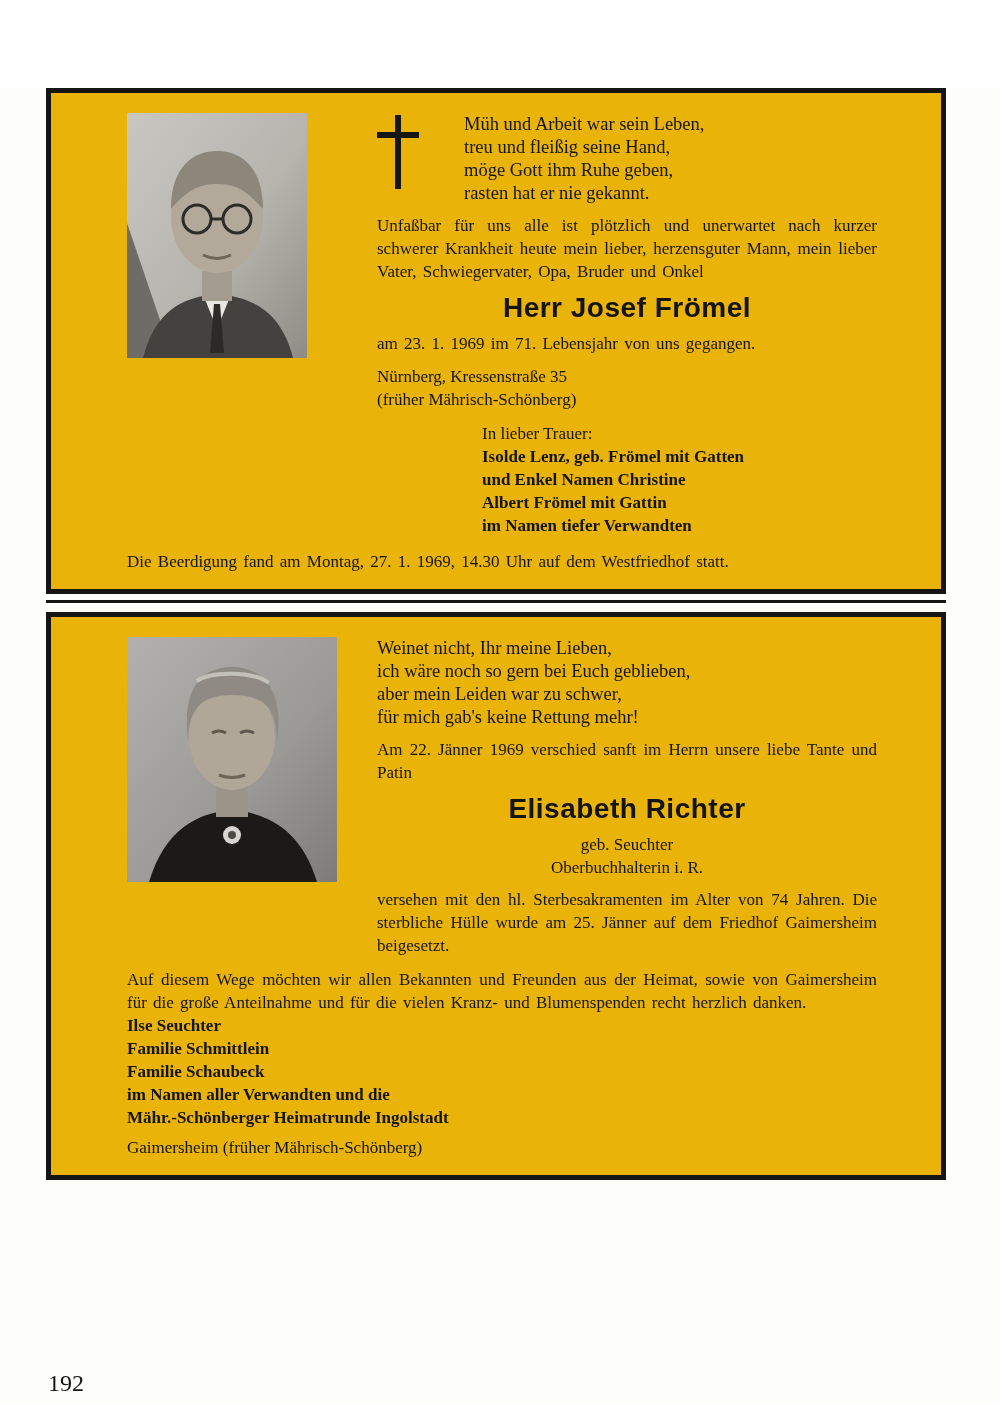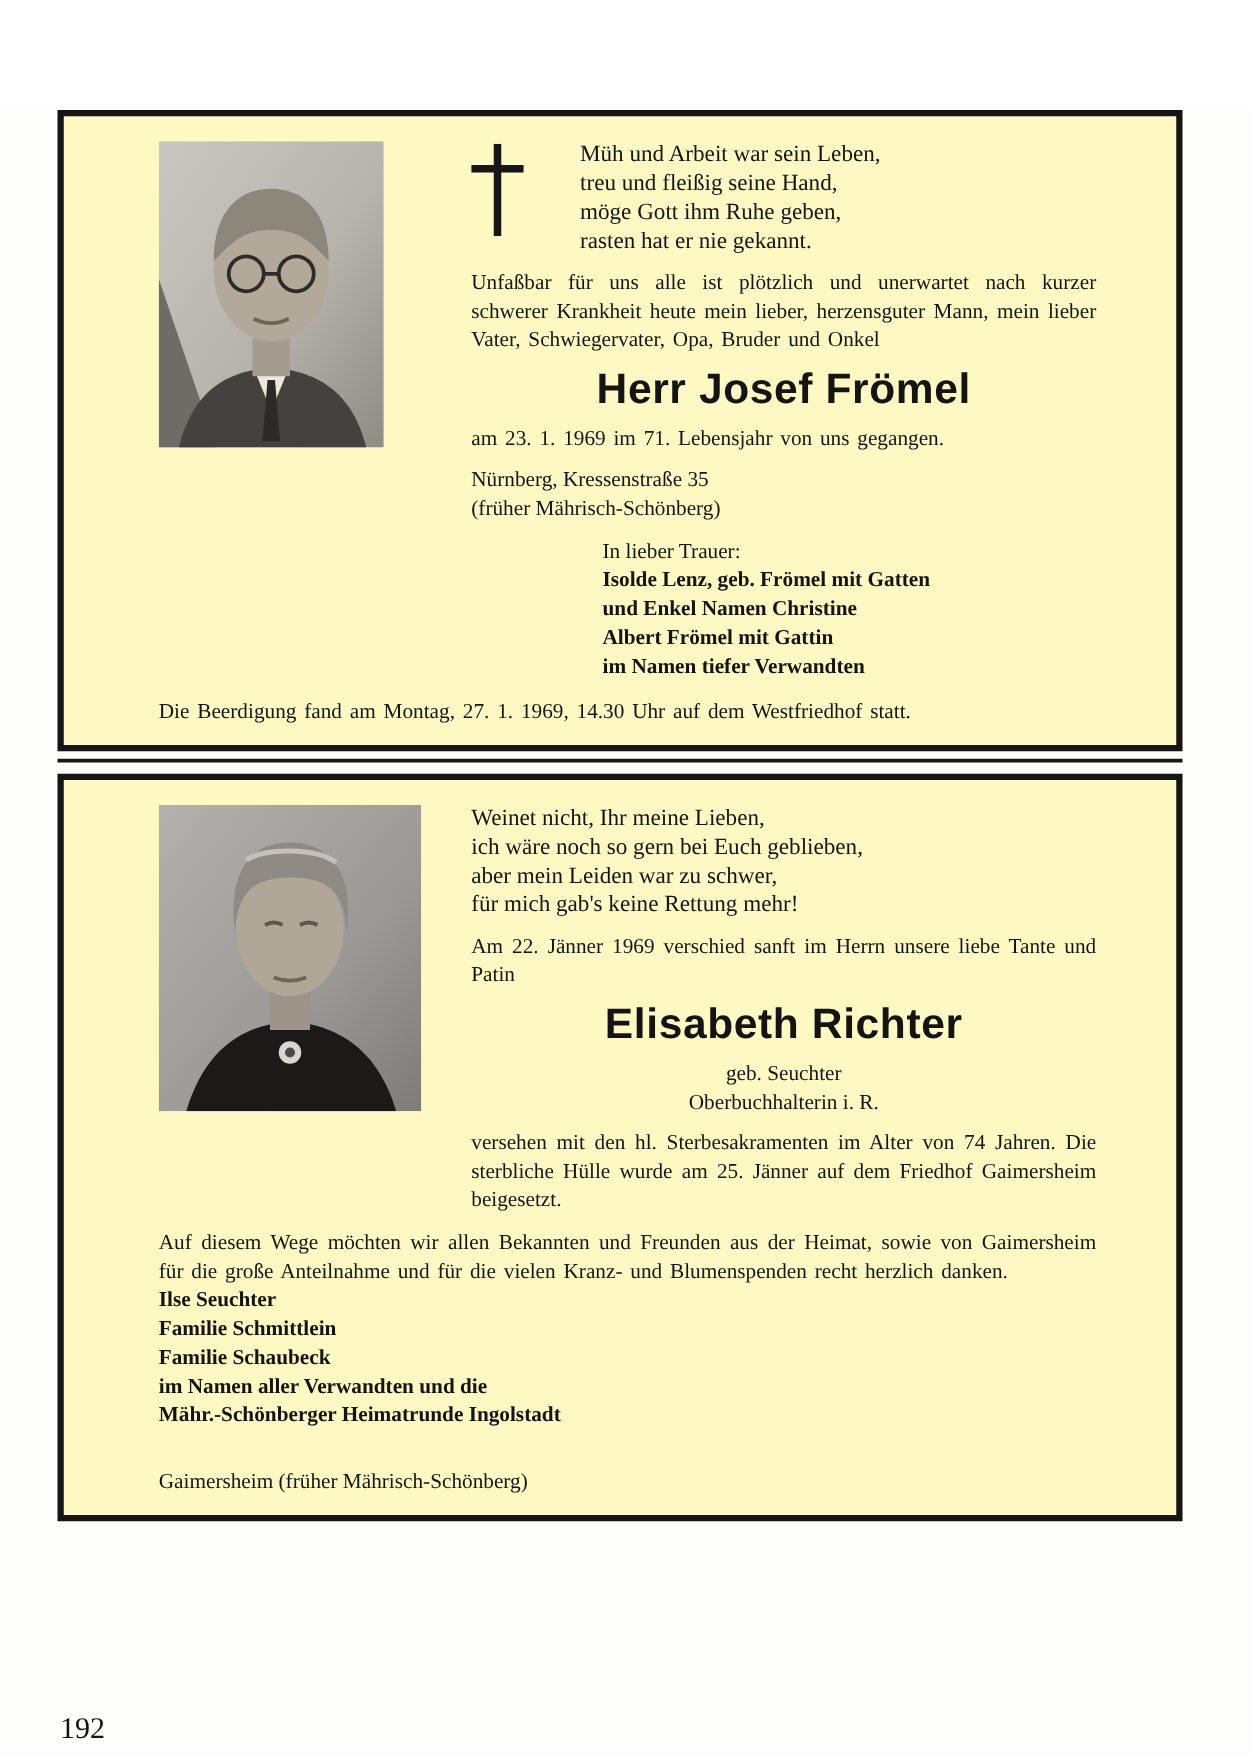--- a/index.html
+++ b/index.html
@@ -10,21 +10,21 @@
     color:#141414;
     position:relative;
     overflow:hidden;
   }
   .page { position:relative; width:1000px; height:1404px; background:#fdfdfb; }
 
   .notice {
     width:900px;
     margin-left:46px;
     border:5px solid #151515;
-    background:#fef9c3;
+    background:#eab308;
   }
   .notice-1 { margin-top:88px; }
   .thin-rule {
     width:900px; height:3px; background:#151515;
     margin:6px 0 0 46px;
   }
   .notice-2 { margin-top:9px; }
 
   .notice-inner { padding:20px 64px 16px 76px; }
 
@@ -46,39 +46,39 @@
     text-align-last:left;
     word-spacing:2px;
   }
   .bodytext { font-size:17px; line-height:23px; }
 
   .intro { margin-top:9px; }
 
   .deceased-name {
     font-family:"Liberation Sans", sans-serif;
     font-weight:bold;
-    font-size:34px;
+    font-size:28px;
     line-height:1.15;
     text-align:center;
     margin:9px 0 8px 0;
     letter-spacing:0.5px;
   }
   .center { text-align:center; }
 
   .addr { margin-top:10px; }
 
   .trauer-label { margin-top:11px; }
   .mourners { font-weight:bold; }
   .indent-105 { margin-left:105px; }
   .indent-292 { margin-left:292px; }
   .indent-290 { }
 
   .burial { margin-top:13px; }
   .thanks { margin-top:11px; }
-  .footer-line { margin-top:30px; }
+  .footer-line { margin-top:7px; }
 
   .page-number {
     position:absolute;
     left:48px; top:1282px;
     font-size:24px;
   }
 </style>
 </head>
 <body>
 

